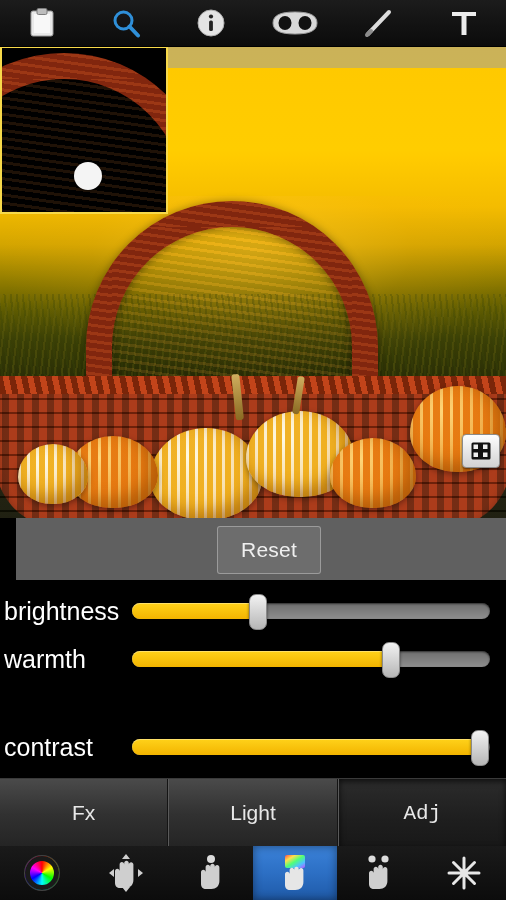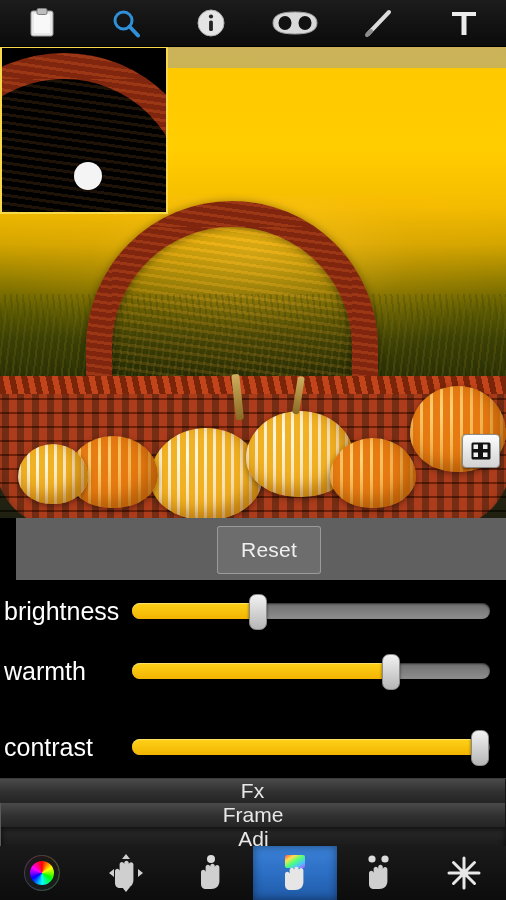--- a/index.html
+++ b/index.html
@@ -229,21 +229,21 @@
   }
   .slider-row {
     position: absolute;
     left: 0;
     width: 506px;
     height: 62px;
     display: flex;
     align-items: center;
   }
   .slider-row:nth-child(1) { top: 0; }
-  .slider-row:nth-child(2) { top: 60px; align-items: center; }
+  .slider-row:nth-child(2) { top: 48px; align-items: center; }
   .slider-row:nth-child(3) { top: 136px; }
   .slider-label {
     width: 132px;
     padding-left: 4px;
     box-sizing: border-box;
     color: #ffffff;
     font-size: 25px;
     text-shadow: 0 1px 2px rgba(0,0,0,0.9);
     white-space: nowrap;
   }
@@ -276,36 +276,35 @@
 
   
   .tabs {
     position: absolute;
     left: 0; top: 778px;
     width: 506px; height: 68px;
     display: flex;
     background: #1b1b1b;
     border-top: 1px solid #3a3a3a;
     z-index: 20;
-    flex-direction: column;
   }
   .tab {
     flex: 1 1 0;
     display: flex;
     align-items: center;
     justify-content: center;
     color: #e8e8e8;
     font-size: 21px;
     background: linear-gradient(to bottom, #4a4a4a 0%, #313131 52%, #242424 100%);
     border-right: 1px solid #141414;
     border-left: 1px solid #5a5a5a;
     box-sizing: border-box;
   }
   .tab:first-child { border-left: none; }
-  .tab:last-child { border-right: none; }
+  .tab:last-child { border-right: none; font-family: Liberation Mono, monospace; }
   .tab.active {
     background: linear-gradient(to bottom, #2c2c2c 0%, #1e1e1e 60%, #181818 100%);
     box-shadow: inset 0 2px 6px rgba(0,0,0,0.75);
   }
 
   
   .bottombar {
     position: absolute;
     left: 0; top: 846px;
     width: 506px; height: 54px;
@@ -456,21 +455,21 @@
       <div class="slider-track">
         <div class="slider-fill" style="width:97%"></div>
         <div class="slider-thumb" style="left:97%"></div>
       </div>
     </div>
 
   </div>
 
   <div class="tabs">
     <div class="tab">Fx</div>
-    <div class="tab">Frame</div>
+    <div class="tab">Light</div>
     <div class="tab active">Adj</div>
   </div>
 
   <div class="bottombar">
 
     <div class="bitem">
       <div class="color-wheel"></div>
     </div>
 
     <div class="bitem">

